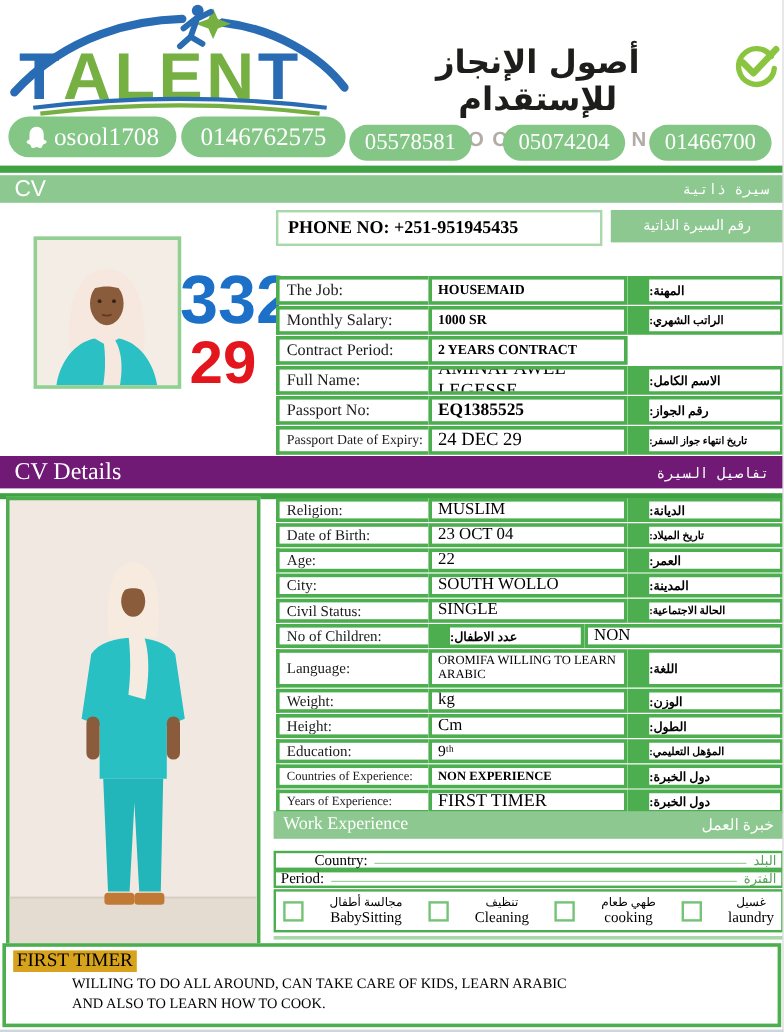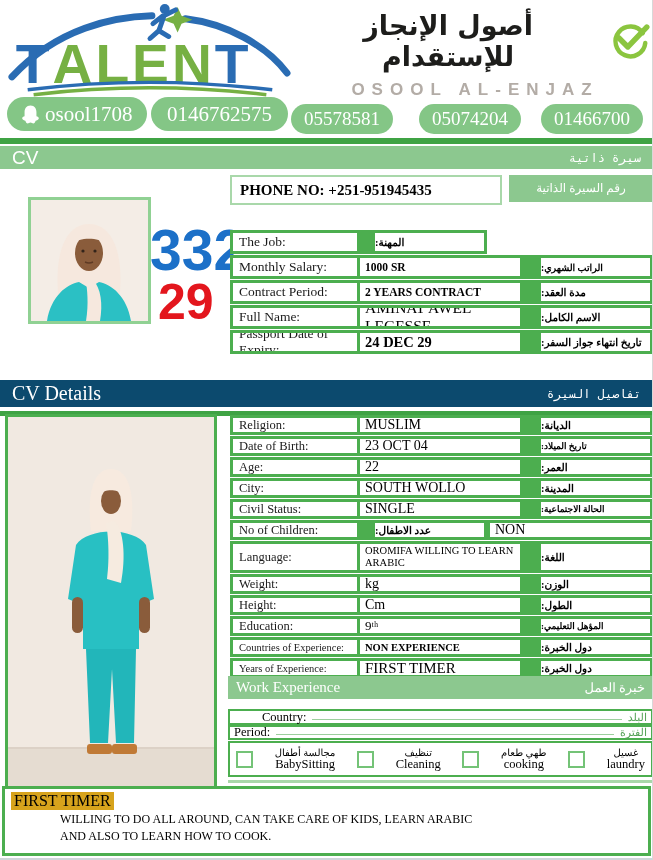--- a/index.html
+++ b/index.html
@@ -4,21 +4,21 @@
 <style>
   * { margin:0; padding:0; box-sizing:border-box; }
   body { background:#fff; font-family:"Liberation Serif", serif; }
   .page { position:relative; width:653px; height:860px; background:#fff; overflow:hidden;
           border-right:1px solid #d8d8d8; border-bottom:2px solid #cfd6da; }
 
   
   .talent-logo { position:absolute; left:6px; top:2px; width:286px; height:94px; }
   .osool-block { position:absolute; left:300px; top:10px; width:350px; text-align:center; }
   .osool-ar-row { display:flex; align-items:center; justify-content:flex-end; gap:10px; }
-  .osool-ar { font-size:27px; font-weight:bold; color:#1d1d1b; font-family:"DejaVu Sans", sans-serif; direction:rtl; }
+  .osool-ar { font-size:27px; font-weight:bold; color:#1d1d1b; font-family:"DejaVu Sans", sans-serif; direction:rtl;margin-top:27px; }
   .osool-en { margin-top:8px; font-family:"Liberation Sans", sans-serif; font-size:17px;
               letter-spacing:7px; color:#b3aca6; font-weight:bold; }
 
   
   .pill { position:absolute; background:#84c686; color:#fff; border-radius:17px;
           display:flex; align-items:center; justify-content:center; gap:5px;
           font-family:"Liberation Serif", serif; }
   .pill-1 { left:7px;  top:97px;  height:34px; padding:0 14px; font-size:21px; }
   .pill-2 { left:151px; top:97px; height:34px; padding:0 16px; font-size:21px; }
   .pill-3 { left:291px; top:104px; height:30px; padding:0 13px; font-size:19px; }
@@ -73,21 +73,21 @@
   #table2 .t-row:nth-child(7) .c { height:32px; }
   #table2 .t-row:nth-child(7) .c2 { font-size:10.5px; line-height:1.15; }
   #table2 .t-row:nth-child(2) .c3, #table2 .t-row:nth-child(5) .c3,
   #table2 .t-row:nth-child(10) .c3 { font-size:9px; }
   #table2 .t-row:nth-child(10) .c2 { font-size:13px; }
   #table2 .t-row:nth-child(11) .c1, #table2 .t-row:nth-child(12) .c1 { font-size:10.5px; }
   #table2 .t-row:nth-child(11) .c2 { font-size:10.5px; font-weight:600; }
   #table2 .t-row:nth-child(12) .c2 { font-size:15px; }
 
   
-  .cvdetails-bar { position:absolute; left:0; top:380px; width:653px; height:27px; background:#0c4a6e;
+  .cvdetails-bar { position:absolute; left:0; top:380px; width:653px; height:27px; background:#701a75;
                    display:flex; align-items:center; justify-content:space-between; padding:0 12px; }
   .cvdetails-bar .en { color:#fff; font-size:20px; font-family:"Liberation Serif", serif; }
   .divider2 { position:absolute; left:0; top:411px; width:653px; height:5px; background:#3fa344; }
 
   .we-bar { position:absolute; left:228px; top:676px; width:425px; height:23px; background:#8cc88f;
             display:flex; align-items:center; justify-content:space-between; padding:0 8px; }
   .we-bar .en { color:#fff; font-size:15px; }
   .we-bar .bar-ar { font-size:13px; font-family:"Liberation Serif", serif; }
 
   .line-box { position:absolute; left:228px; width:425px; border:2px solid #4cae4f; background:#fff;
@@ -185,36 +185,41 @@
         <circle cx="64" cy="51" r="1.6" fill="#33241a"></circle>
       <path d="M54 62 Q58 64 62 62" stroke="#5e3a24" stroke-width="1.4" fill="none"></path>
     </svg>
   </div>
   <div class="num-blue">332</div>
   <div class="num-red">29</div>
 
   <div class="dtable" id="table1">
     <div class="t-row">
       <div class="c c1">The Job:</div>
+      <div class="c c2">HOUSEMAID</div>
       <div class="c c3">المهنة:</div>
     </div>
     <div class="t-row">
       <div class="c c1">Monthly Salary:</div>
       <div class="c c2">1000 SR</div>
       <div class="c c3">الراتب الشهري:</div>
     </div>
     <div class="t-row">
       <div class="c c1">Contract Period:</div>
       <div class="c c2">2 YEARS CONTRACT</div>
-      <div class="c c3">مدة العقد:</div>
     </div>
     <div class="t-row">
       <div class="c c1">Full Name:</div>
       <div class="c c2">AMINAT AWEL LEGESSE</div>
       <div class="c c3">الاسم الكامل:</div>
+    </div>
+    <div class="t-row">
+      <div class="c c1">Passport No:</div>
+      <div class="c c2">EQ1385525</div>
+      <div class="c c3">رقم الجواز:</div>
     </div>
     <div class="t-row">
       <div class="c c1">Passport Date of Expiry:</div>
       <div class="c c2">24 DEC 29</div>
       <div class="c c3">تاريخ انتهاء جواز السفر:</div>
     </div>
   </div>
 
   <div class="cvdetails-bar">
     <span class="en">CV Details</span>

